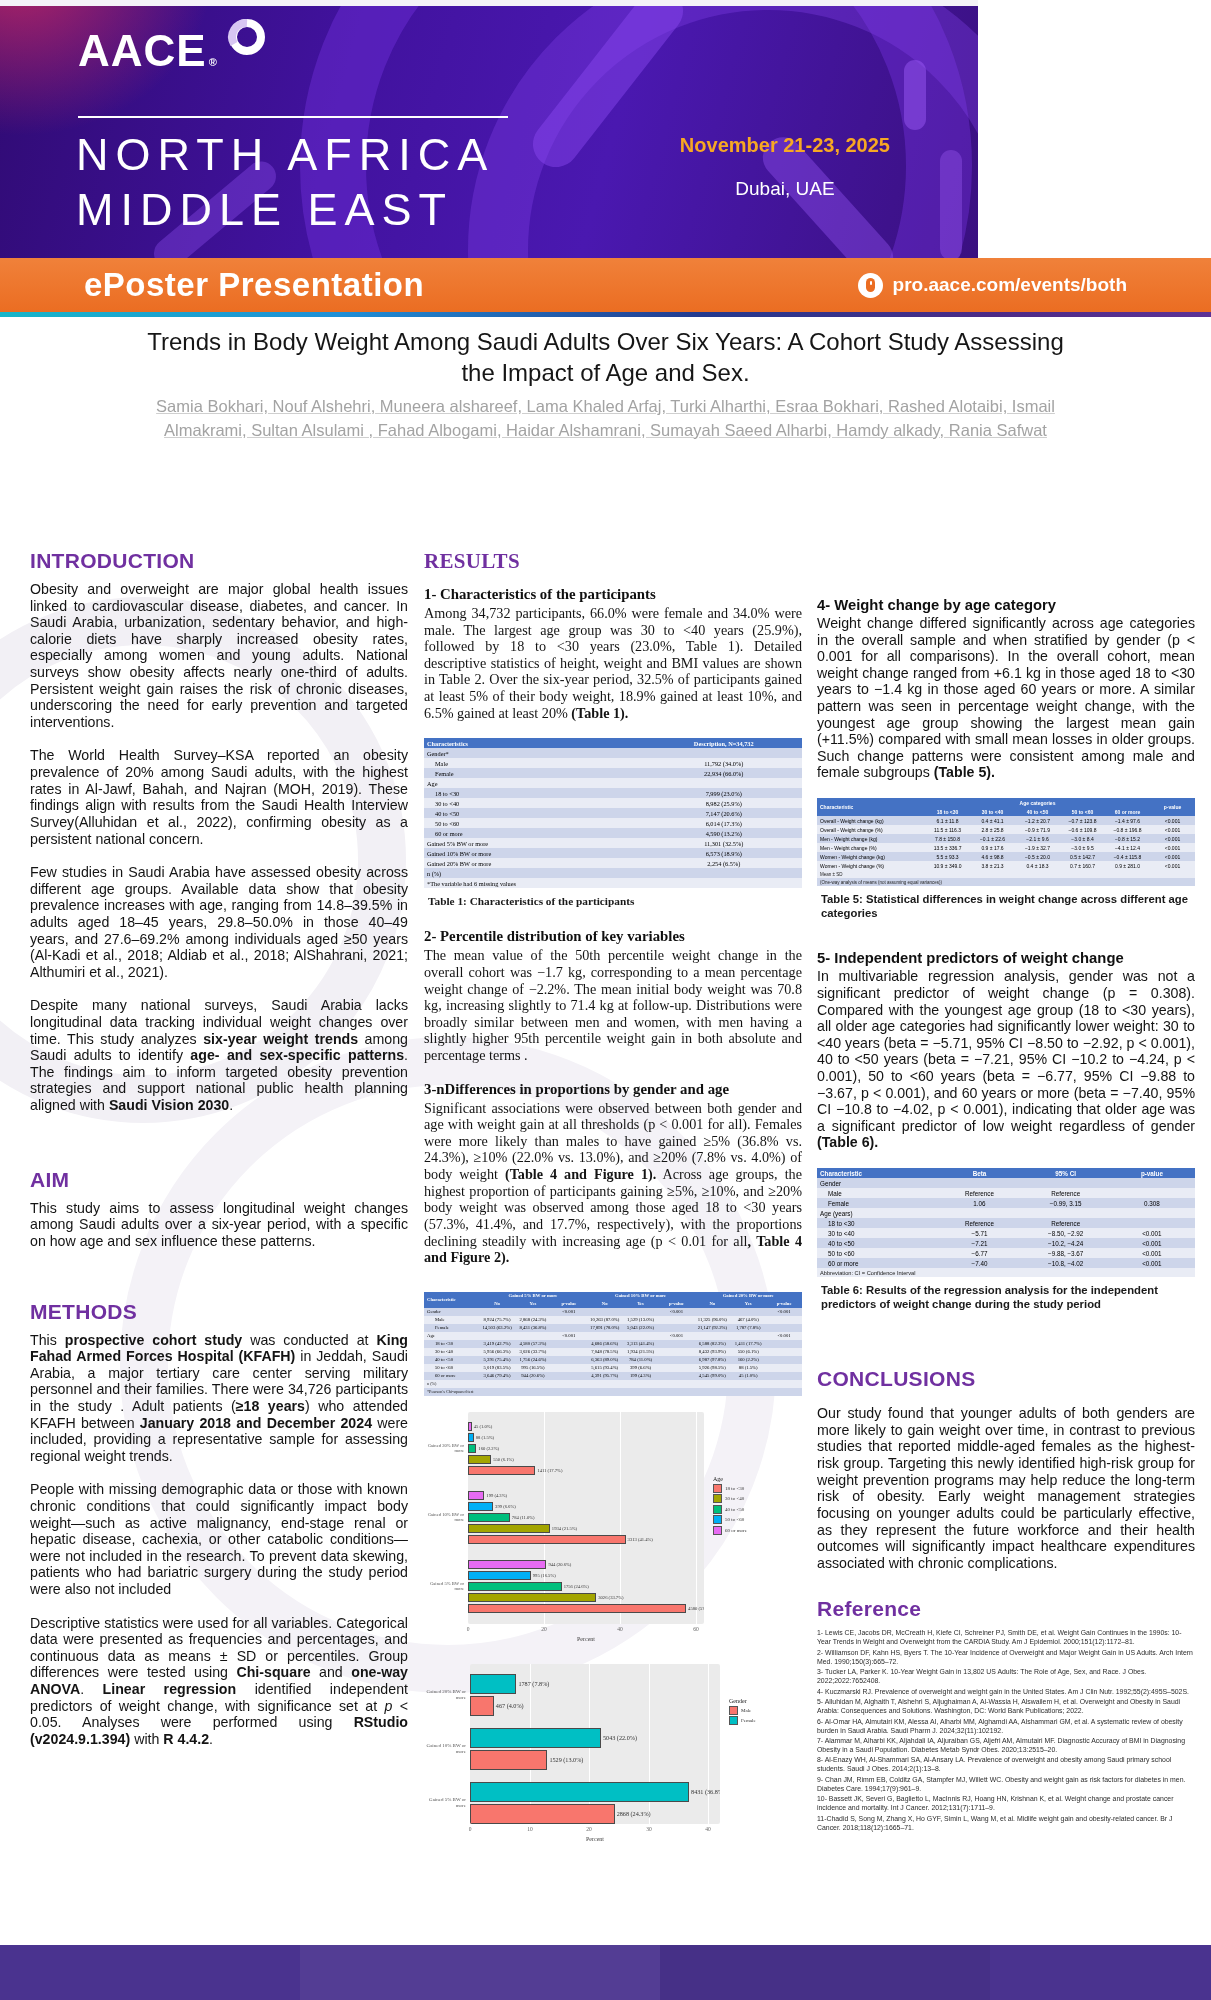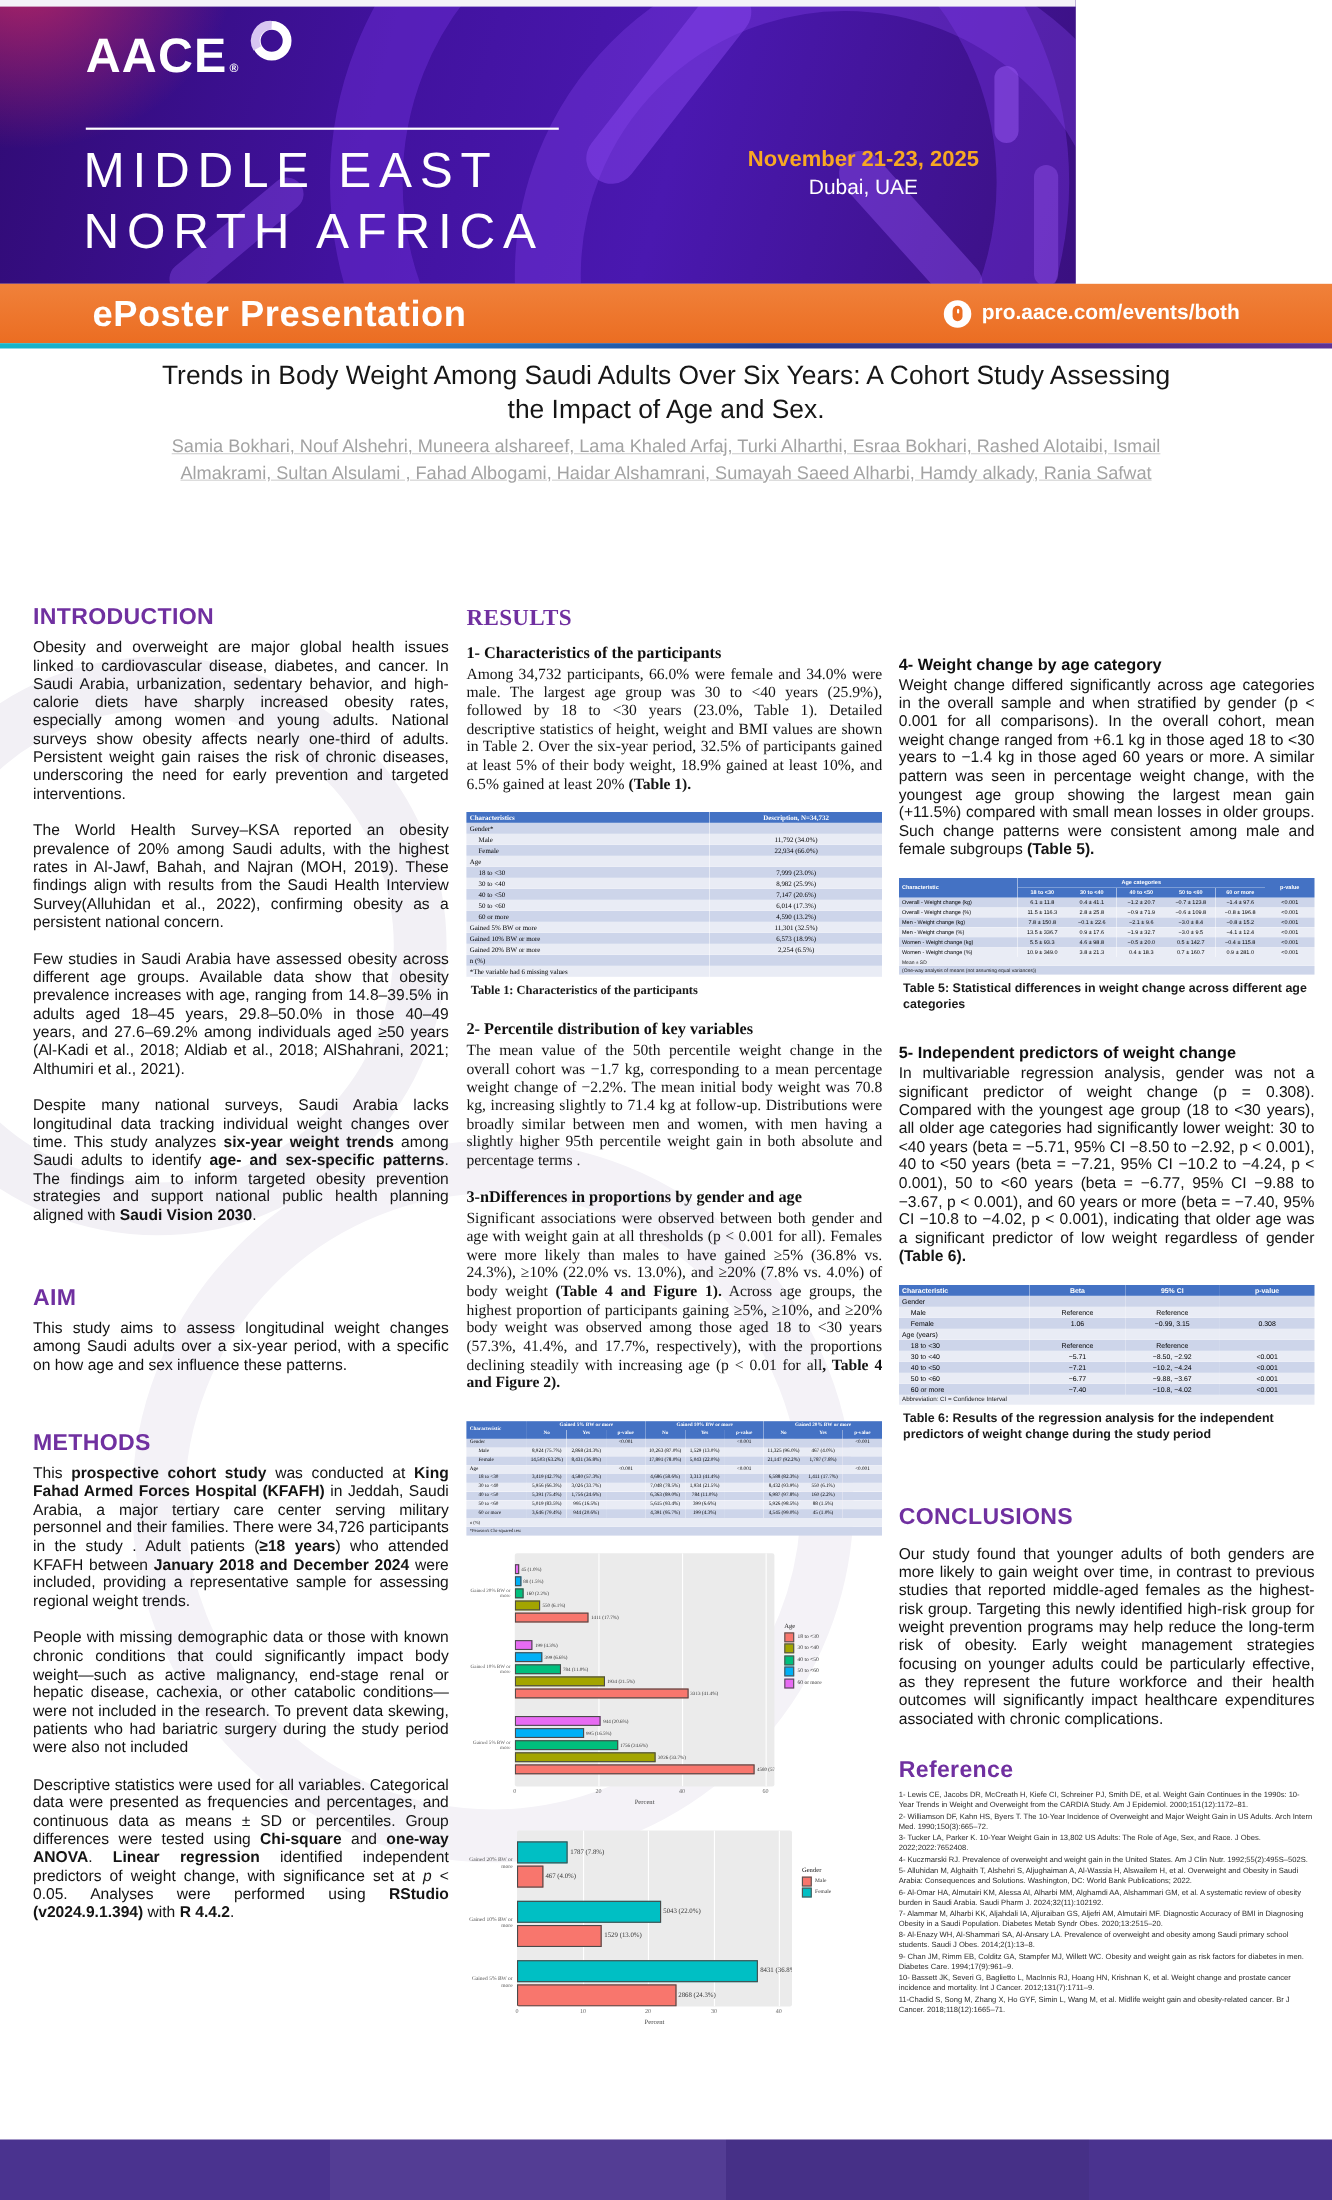--- a/index.html
+++ b/index.html
@@ -21,21 +21,21 @@
   .sh6{width:22px;height:110px;background:rgba(160,94,250,.35);border-radius:20px;right:16px;top:150px;}
   .sh7{width:30px;height:150px;background:rgba(150,84,246,.35);border-radius:20px;left:200px;top:140px;transform:rotate(50deg);}
   .topstrip{position:absolute;left:0;top:0;width:100%;height:6px;background:#f4f2f8;}
   .logo{position:absolute;left:78px;top:26px;color:#fff;font-weight:bold;font-size:44px;letter-spacing:1px;display:flex;align-items:flex-start;}
   .logo .reg{font-size:11px;margin-top:30px;margin-left:2px;}
   .swirl{margin-left:6px;margin-top:-12px;}
   .logoline{position:absolute;left:78px;top:116px;width:430px;height:2px;background:#ffffff;}
   .conf{position:absolute;left:76px;top:128px;color:#fff;font-size:45px;letter-spacing:7px;line-height:1.22;font-weight:400;}
   .dateblk{position:absolute;right:88px;top:134px;text-align:center;}
   .dates{color:#f7a823;font-weight:bold;font-size:20px;}
-  .loc{color:#fff;font-size:19px;margin-top:3px;}
+  .loc{color:#fff;font-size:19px;margin-top:21px;}
 
   
   .obanner{position:absolute;left:0;top:258px;width:1211px;height:54px;box-sizing:border-box;
        background:linear-gradient(180deg,#f0813a,#eb6d22);display:flex;align-items:center;justify-content:space-between;padding:0 84px;}
   .obanner .t{color:#fff;font-size:33px;font-weight:bold;letter-spacing:.5px;}
   .urlblk{display:flex;align-items:center;gap:10px;color:#fff;font-size:19px;font-weight:bold;}
   .mouse{width:25px;height:25px;border-radius:50%;background:#fff;position:relative;flex:0 0 auto;}
   .mouse:before{content:'';position:absolute;left:8px;top:5px;width:9px;height:14px;border-radius:5px;background:#eb6d22;}
   .mouse:after{content:'';position:absolute;left:12px;top:8px;width:2px;height:4px;background:#fff;border-radius:1px;}
   .divline{position:absolute;left:0;top:312px;width:1211px;height:5px;
@@ -123,22 +123,22 @@
         <span class="reg">®</span>
       <span class="swirl">
         <svg width="46" height="46" viewBox="0 0 46 46">
           <circle cx="23" cy="23" r="14" fill="none" stroke="#ffffff" stroke-width="8"></circle>
           <path d="M 10 30 A 14 14 0 0 1 23 9" fill="none" stroke="#d8c6f2" stroke-width="8"></path>
         </svg>
       </span>
     </div>
     <div class="logoline"></div>
     <div class="conf">
+      <div>NORTH AFRICA</div>
       <div>MIDDLE EAST</div>
-      <div>NORTH AFRICA</div>
     </div>
     <div class="dateblk">
       <div class="dates">November 21-23, 2025</div>
       <div class="loc">Dubai, UAE</div>
     </div>
   </div>
 
   <div class="obanner">
     <div class="t">ePoster Presentation</div>
     <div class="urlblk">

